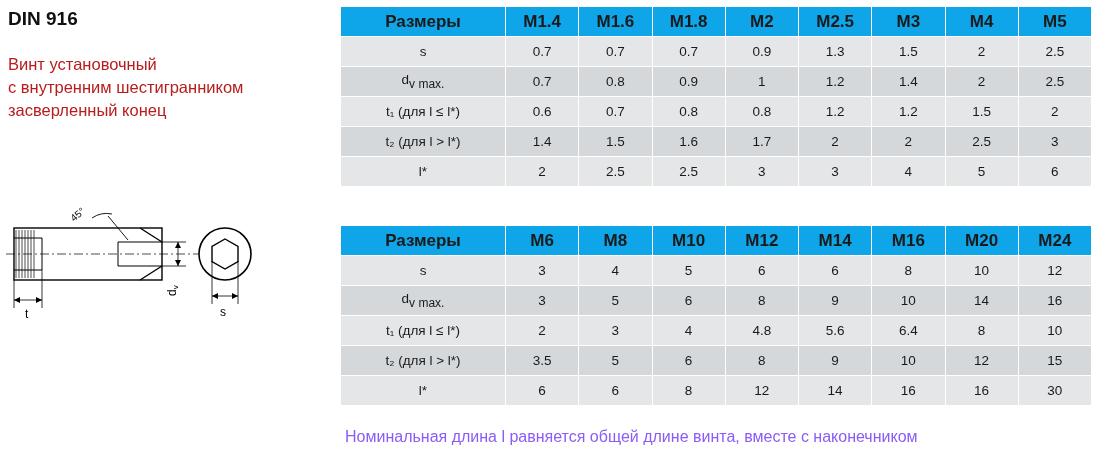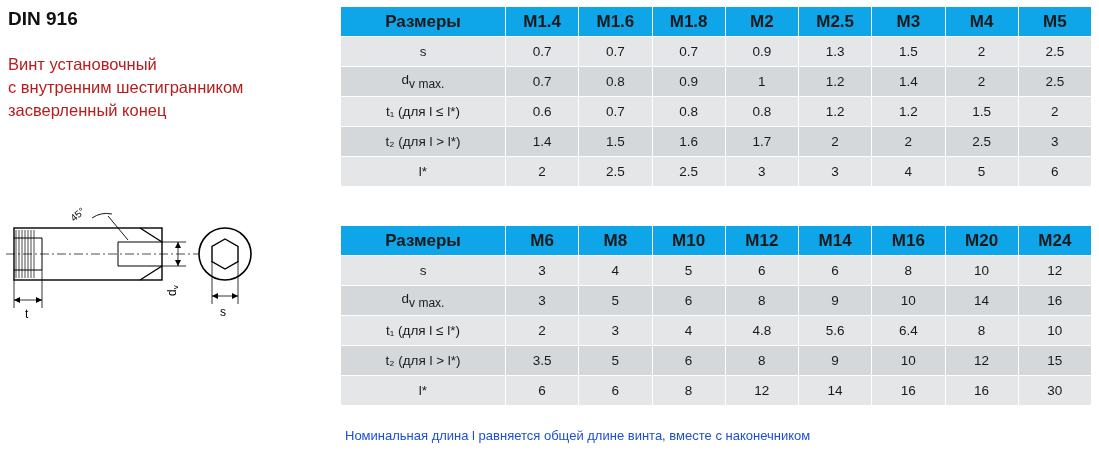--- a/index.html
+++ b/index.html
@@ -88,22 +88,22 @@
   }
   .sub {
     font-size: 12px;
     vertical-align: sub;
   }
 
   .footnote {
     position: absolute;
     left: 345px;
     top: 428px;
-    font-size: 13px;
-    color: #1d4ed8;
+    font-size: 16px;
+    color: #8b5cf6;
   }
 </style>
 </head>
 <body>
 
 <div class="page">
 
   <div class="left-col">
     <div class="std-title">
       <div>DIN 916</div>

